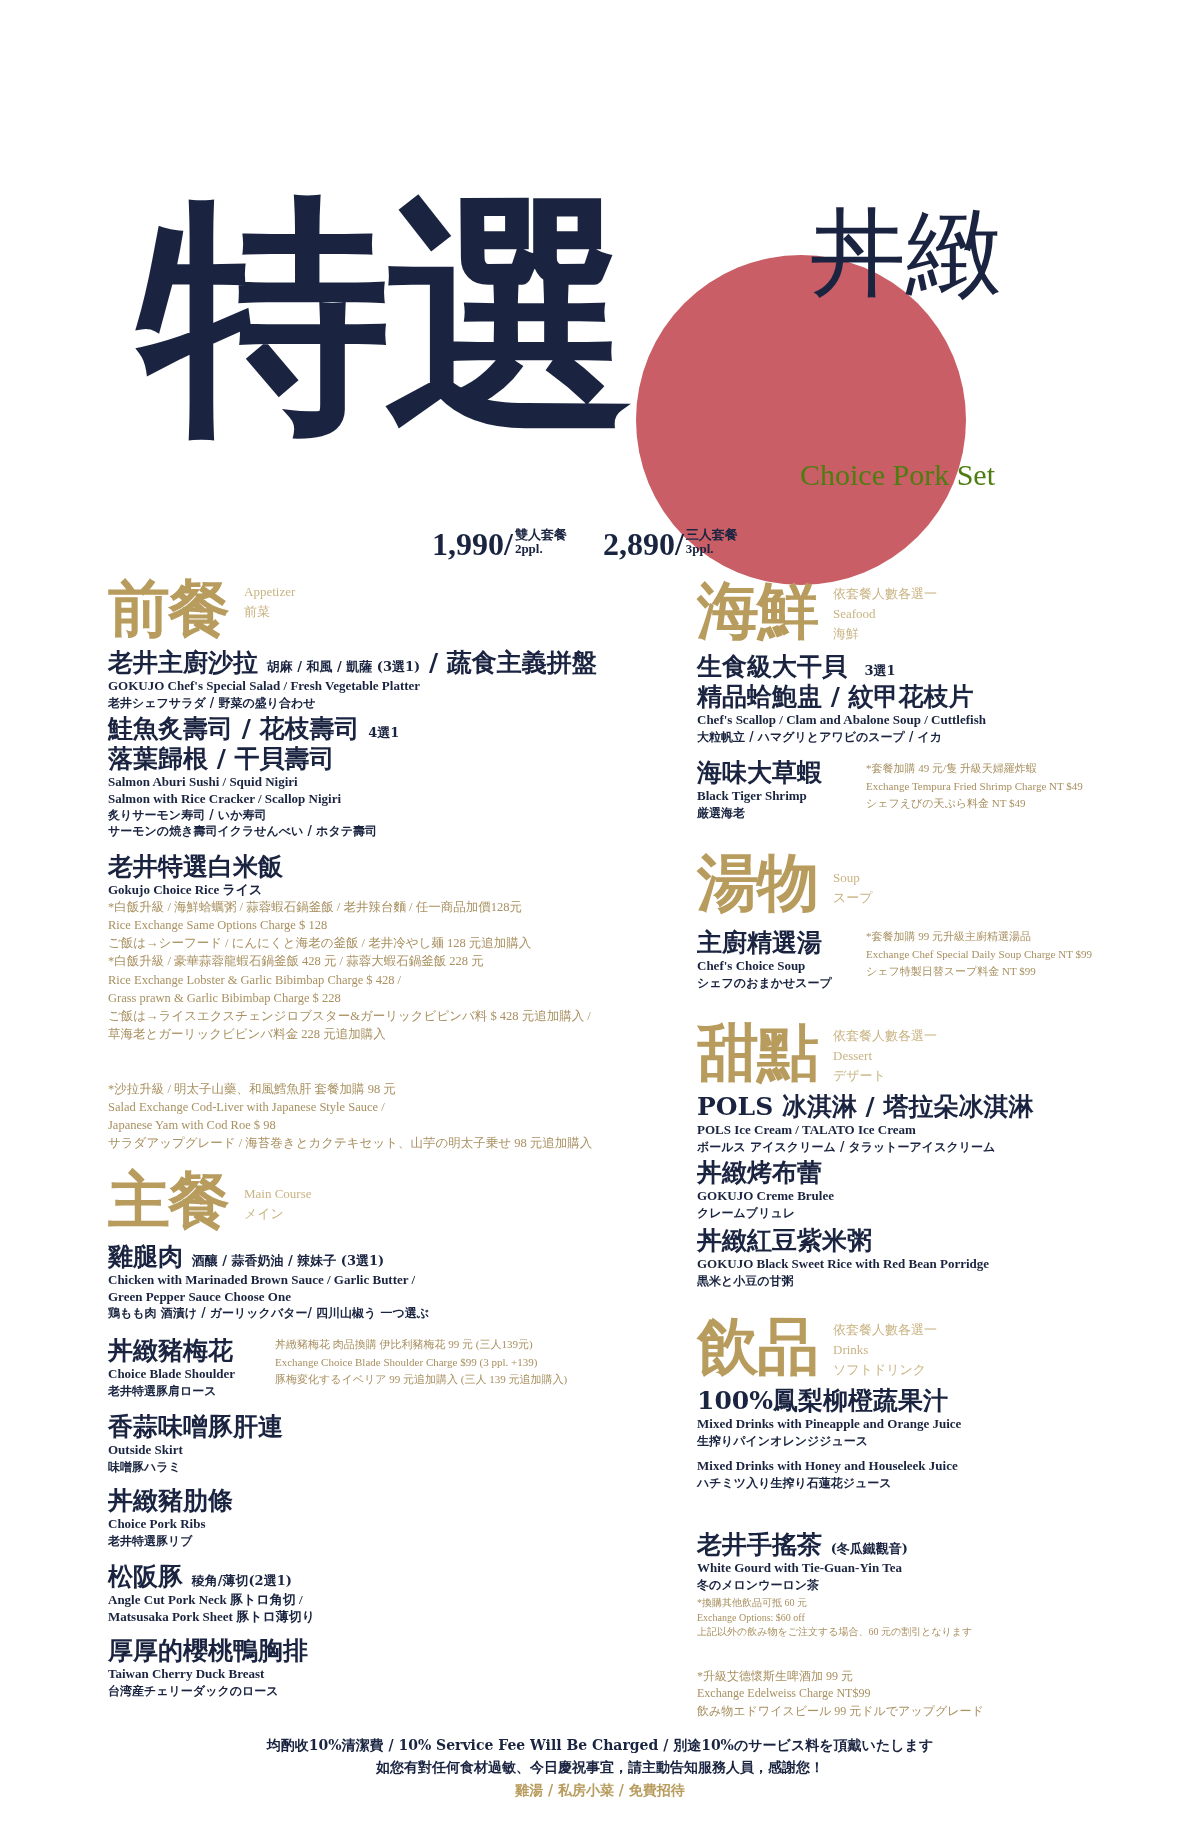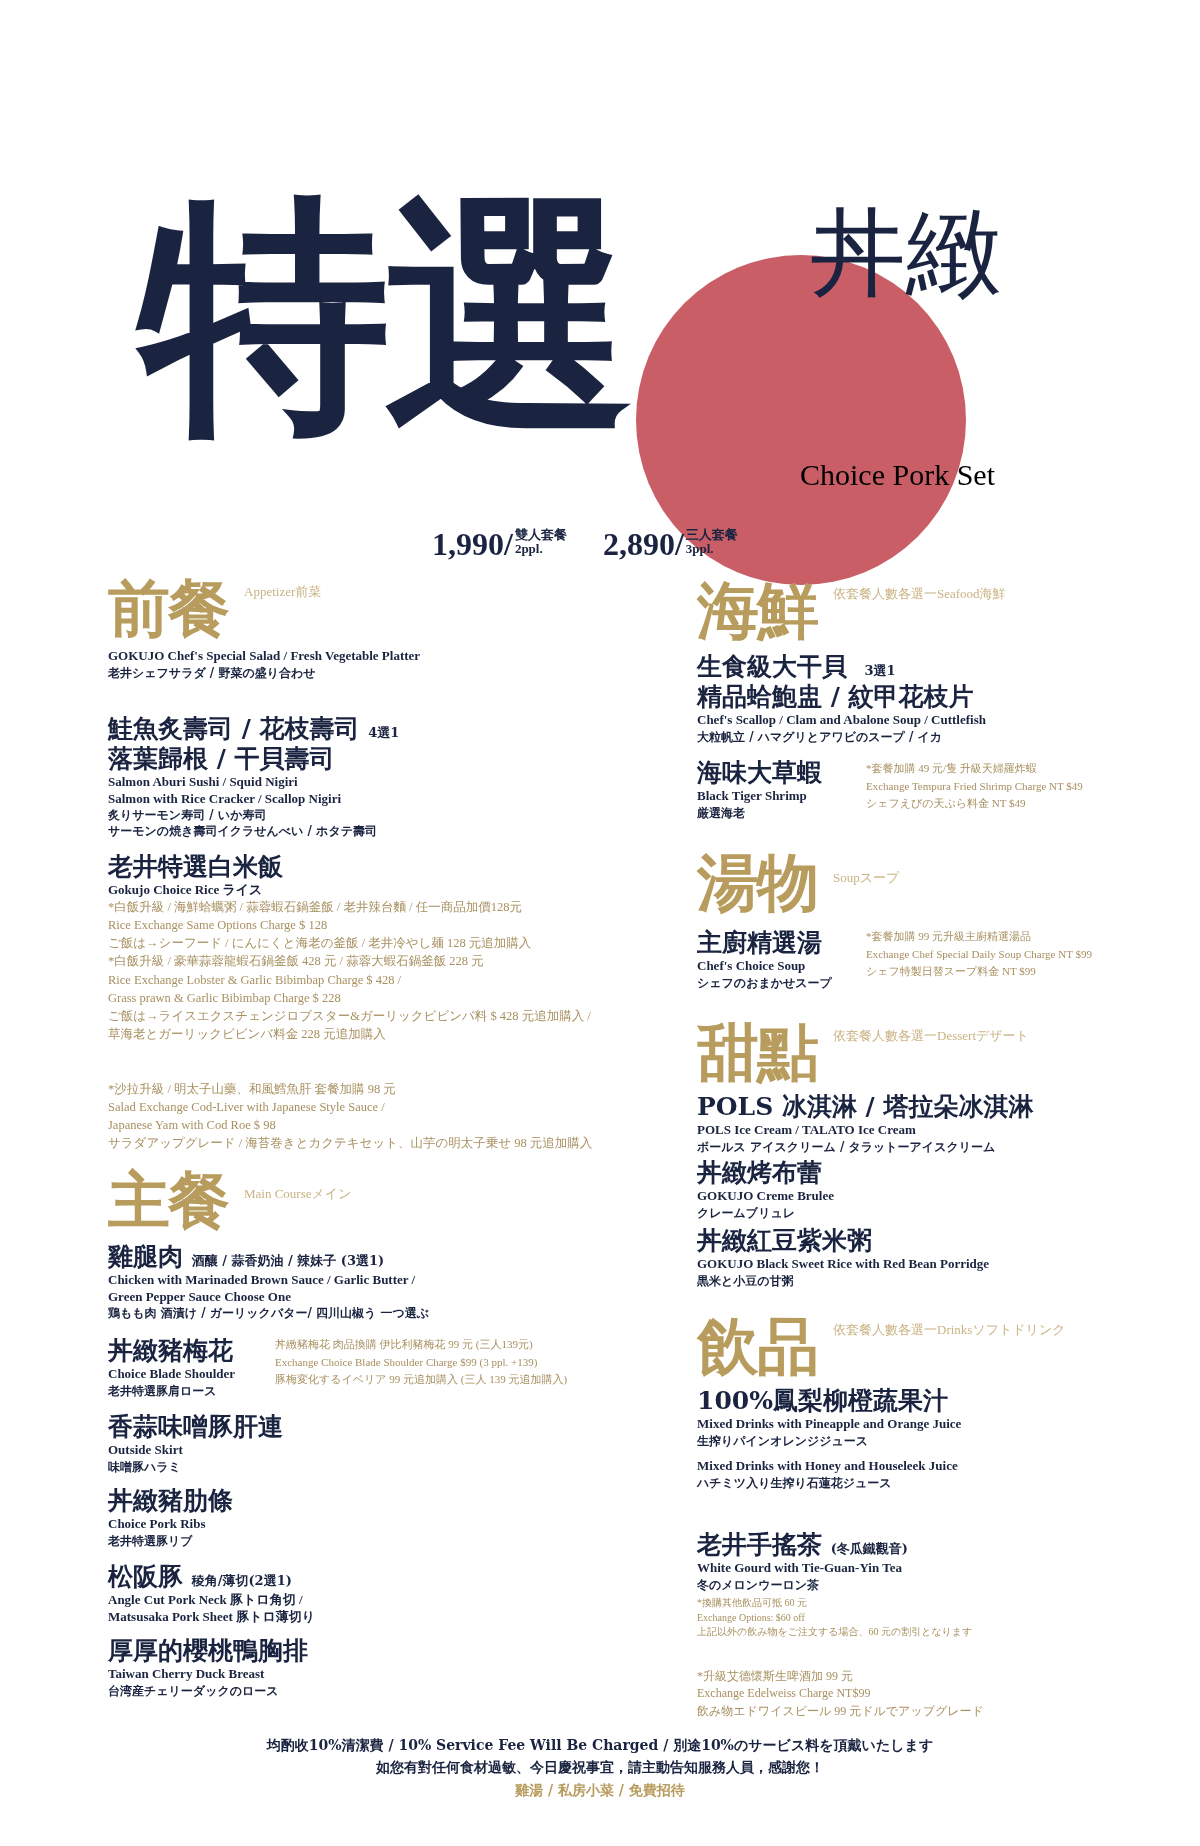--- a/index.html
+++ b/index.html
@@ -5,29 +5,29 @@
   * { margin: 0; padding: 0; box-sizing: border-box; }
   html, body { width: 1200px; height: 1846px; background: #ffffff; overflow: hidden; }
   body { position: relative; font-family: "DejaVu Serif", "Liberation Serif", serif; color: #1a2440; }
   .navy { color: #1a2440; }
   .gold { color: #b89c5e; }
 
   
   .circle { position: absolute; left: 636px; top: 255px; width: 330px; height: 330px; border-radius: 50%; background: #c95e66; }
   .hero-big { position: absolute; top: 190px; left: 140px; font-size: 250px; font-weight: bold; letter-spacing: -6px; line-height: 1; color: #1a2440; font-family: "DejaVu Serif", serif; }
   .hero-small { position: absolute; top: 205px; left: 810px; font-size: 96px; line-height: 1.0; color: #1a2440; font-family: "DejaVu Serif", serif; }
-  .hero-en { position: absolute; top: 458px; left: 800px; font-size: 30px; color: #000000; font-family: "Liberation Serif", serif; }
+  .hero-en { position: absolute; top: 458px; left: 800px; font-size: 30px; color: #4d7c0f; font-family: "Liberation Serif", serif; }
   .prices { position: absolute; top: 528px; left: 432px; display: flex; gap: 36px; align-items: flex-start; }
   .price { display: flex; align-items: flex-start; }
   .price-num { font-size: 32px; font-weight: bold; font-family: "Liberation Serif", serif; line-height: 1; }
   .price-label { display: flex; flex-direction: column; font-size: 13px; line-height: 1.1; margin-left: 2px; font-family: "Liberation Serif", serif; font-weight: bold; }
   .section { position: absolute; }
   .sec-head { display: flex; align-items: flex-start; }
   .sec-title { font-size: 62px; color: #b89c5e; font-family: "DejaVu Serif", serif; font-weight: bold; line-height: 1; letter-spacing: -2px; }
-  .sec-sub { margin-left: 16px; display: flex; flex-direction: row; font-size: 13px; color: #c9b383; line-height: 1.55; padding-top: 4px; font-family: "Liberation Serif", serif; }
+  .sec-sub { margin-left: 16px; display: flex; flex-direction: column; font-size: 13px; color: #c9b383; line-height: 1.55; padding-top: 4px; font-family: "Liberation Serif", serif; }
   .item { position: absolute; }
   .item-zh { font-size: 25px; font-weight: bold; line-height: 1.2; color: #1a2440; }
   .item-zh small { font-size: 13px; font-weight: bold; }
   .item-en { font-size: 13px; font-weight: bold; line-height: 1.28; color: #1a2440; font-family: "Liberation Serif", serif; }
   .item-jp { font-size: 12px; font-weight: bold; line-height: 1.35; color: #1a2440; }
   .note { position: absolute; font-size: 12.5px; line-height: 1.45; color: #a89060; font-family: "Liberation Serif", serif; }
   .note-side { font-size: 11px; line-height: 1.6; }
   .footer { position: absolute; left: 0; width: 1200px; text-align: center; font-size: 14px; font-weight: bold; line-height: 1.6; }
 </style>
 </head>
@@ -61,20 +61,21 @@
   <div class="sec-head">
     <span class="sec-title">前餐</span>
     <span class="sec-sub">
       <span>Appetizer</span>
       <span>前菜</span>
     </span>
   </div>
 </div>
 
 <div class="item" style="left:108px; top:648px;">
+  <div class="item-zh"><span>老井主廚沙拉</span> <small>胡麻 / 和風 / 凱薩 (3選1)</small><span> / 蔬食主義拼盤</span></div>
   <div class="item-en">GOKUJO Chef's Special Salad / Fresh Vegetable Platter</div>
   <div class="item-jp">老井シェフサラダ / 野菜の盛り合わせ</div>
 </div>
 
 <div class="item" style="left:108px; top:714px;">
   <div class="item-zh"><span>鮭魚炙壽司 / 花枝壽司</span> <small>4選1</small></div>
   <div class="item-zh">落葉歸根 / 干貝壽司</div>
   <div class="item-en">Salmon Aburi Sushi / Squid Nigiri</div>
   <div class="item-en">Salmon with Rice Cracker / Scallop Nigiri</div>
   <div class="item-jp">炙りサーモン寿司 / いか寿司</div>

